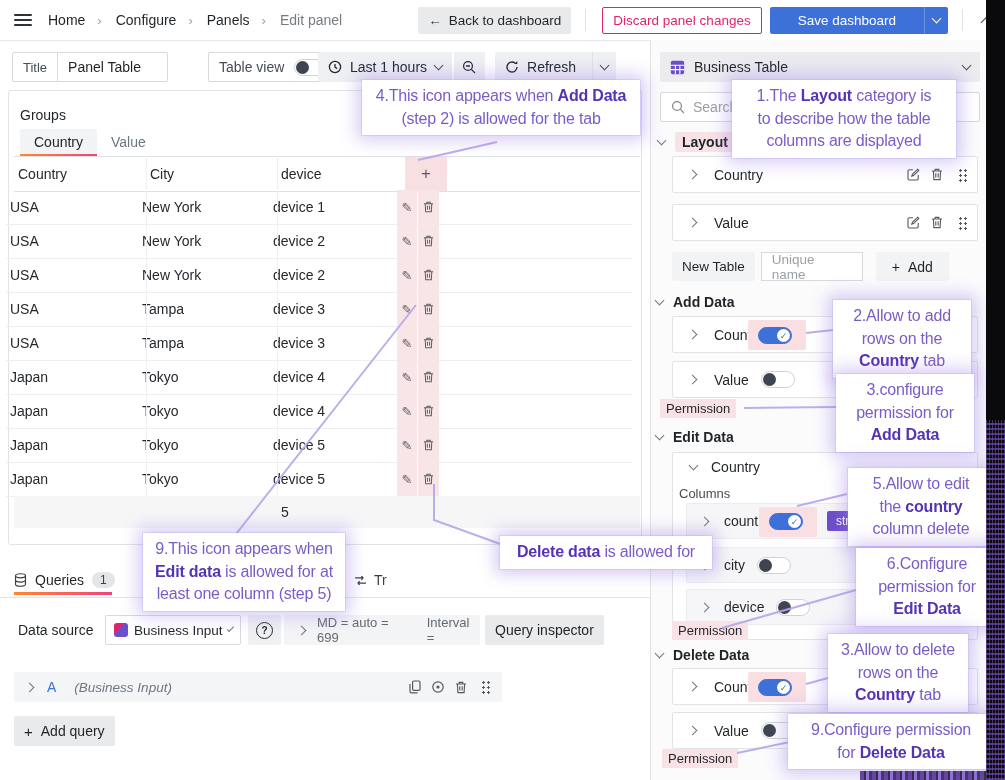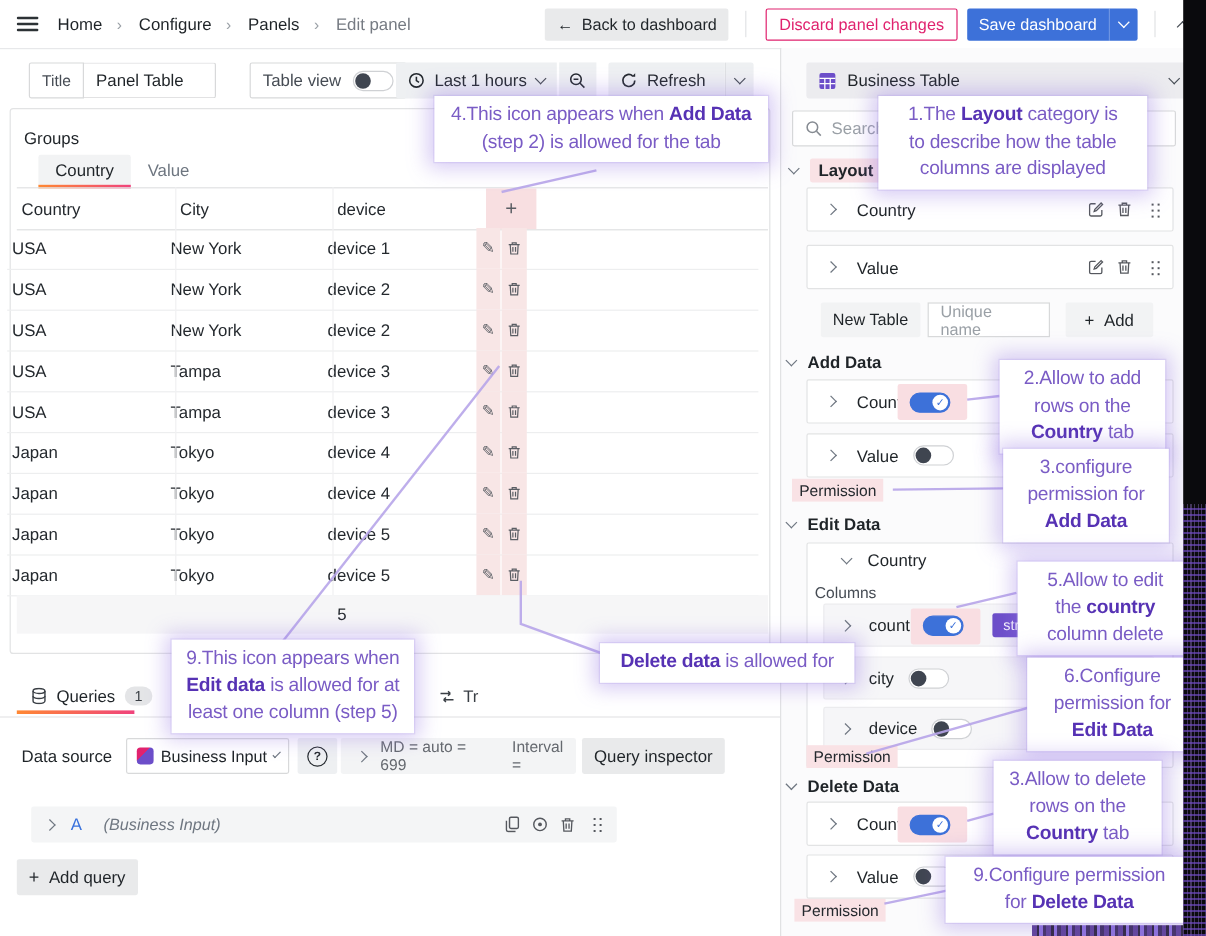--- a/index.html
+++ b/index.html
@@ -1,19 +1,19 @@
 <!DOCTYPE html>
 <html><head>
 <meta charset="utf-8">
 <style>
   html,body{margin:0;padding:0;background:#fff;}
   #app{position:relative;width:1005px;height:780px;font-family:"Liberation Sans","DejaVu Sans",sans-serif;
        color:#1f2428;font-size:14px;overflow:hidden;background:#fff;}
   .abs{position:absolute;}
-  .row{display:flex;align-items:center;margin-left:12px;}
+  .row{display:flex;align-items:center;}
   .chv{display:inline-block;width:6px;height:6px;border-right:1.5px solid currentColor;border-bottom:1.5px solid currentColor;}
   .chv.d{transform:rotate(45deg);margin-top:-3px;}
   .chv.r{transform:rotate(-45deg);}
   .chv.u{transform:rotate(-135deg);margin-top:4px;}
   
   #topnav{left:0;top:0;width:1005px;height:40px;background:#fff;border-bottom:1px solid #e7e8ea;display:flex;align-items:center;}
   #burger{width:18px;height:12px;margin-left:14px;display:flex;flex-direction:column;justify-content:space-between;cursor:pointer;}
   #burger div{height:2.4px;background:#2c3235;border-radius:1px;}
   .crumb{margin-left:14px;font-weight:500;color:#1f2428;}
   .crumb.first{margin-left:16px;}
@@ -93,21 +93,21 @@
     <div style="flex:1"></div>
     <div class="btn gray" style="margin-right:14px">
       <span style="margin-right:7px">←</span>
       <span>Back to dashboard</span>
     </div>
     <div class="vdiv"></div>
     <div class="btn outline-red" style="margin:0 8px 0 16px">
       <span>Discard panel changes</span>
     </div>
     <div class="btn blue">
-      <span style="padding:0 10px">Save dashboard</span>
+      <span style="padding:0 28px">Save dashboard</span>
       <span style="border-left:1px solid rgba(255,255,255,.25);height:27px;display:inline-flex;align-items:center;padding:0 8px">
           <i class="chv d"></i>
         </span>
     </div>
     <div class="vdiv" style="margin:0 10px 0 14px"></div>
     <span class="icbtn" style="width:24px;height:24px;margin-right:8px;color:#464c54">
         <i class="chv u"></i>
       </span>
   </div>
 

